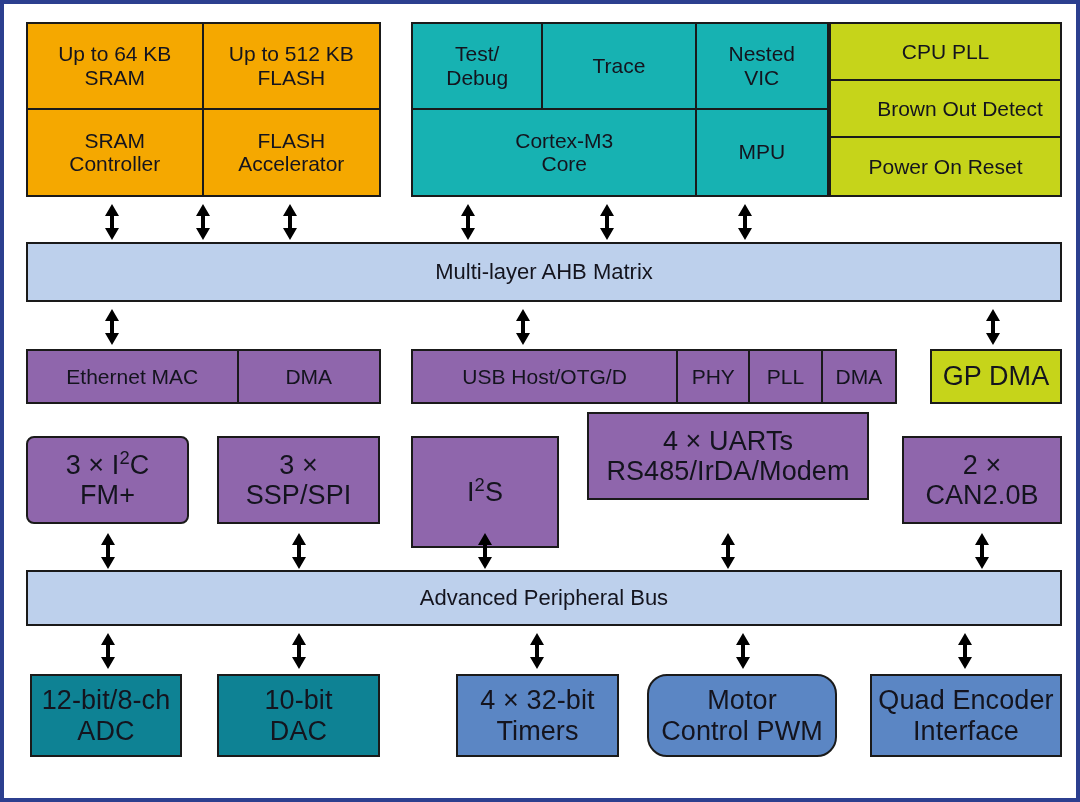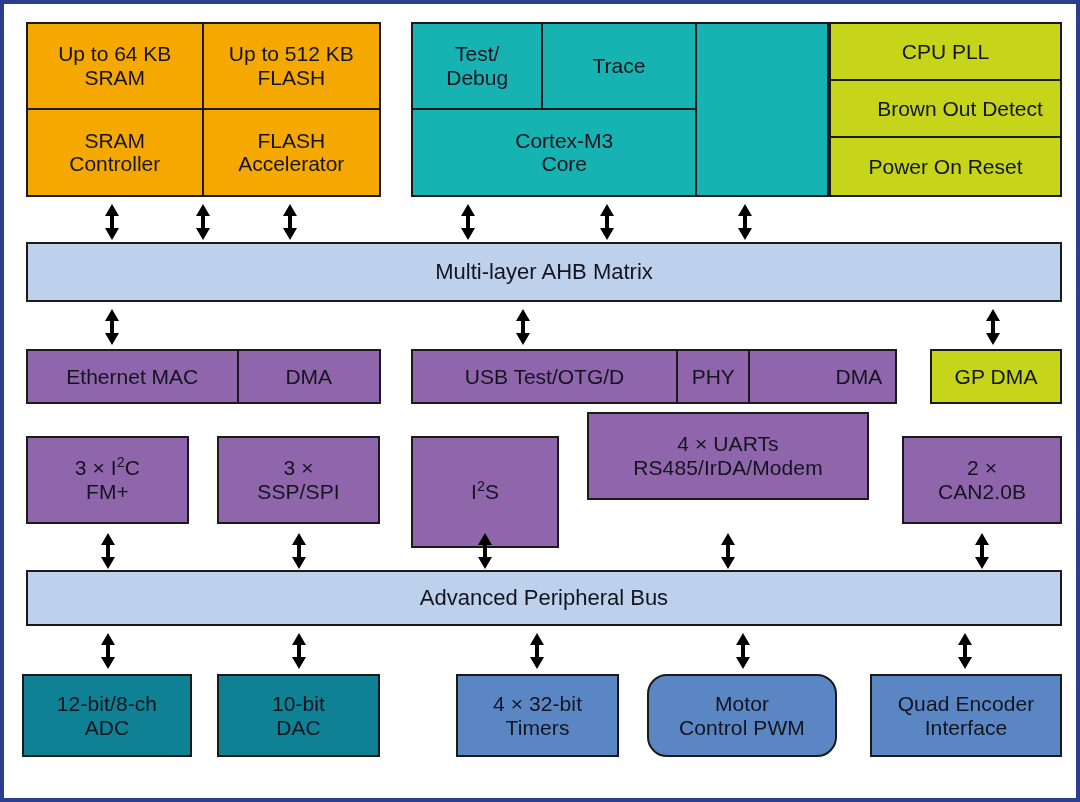--- a/index.html
+++ b/index.html
@@ -23,21 +23,21 @@
   }
   .blk{
     position:absolute;
     box-sizing:border-box;
     border:2px solid #1a1a1a;
     display:flex;
     align-items:center;
     justify-content:center;
     text-align:center;
     color:#14141e;
-    font-size:21px;
+    font-size:27px;
     line-height:1.12;
     letter-spacing:0.1px;
     white-space:pre-line;
     padding:12px 4px;
   }
   .grp{
     position:absolute;
     box-sizing:border-box;
     border:2px solid #1a1a1a;
   }
@@ -84,22 +84,25 @@
       <div class="sub bdr-r" style="left:0;top:50%;width:50%;height:50%;">SRAM
 Controller</div>
       <div class="sub" style="left:50%;top:50%;width:50%;height:50%;">FLASH
 Accelerator</div>
     </div>
 
     <div class="grp" style="left:407px;top:18px;width:418px;height:175px;background:#17b2b2;">
       <div class="sub bdr-r bdr-b" style="left:0;top:0;width:31.5%;height:50%;">Test/
 Debug</div>
       <div class="sub bdr-r bdr-b" style="left:31.5%;top:0;width:37%;height:50%;">Trace</div>
+      <div class="sub bdr-b" style="left:68.5%;top:0;width:31.5%;height:50%;">Nested
+VIC</div>
       <div class="sub bdr-r" style="left:0;top:50%;width:68.5%;height:50%;padding-left:24px;">Cortex-M3
 Core</div>
+      <div class="sub" style="left:68.5%;top:50%;width:31.5%;height:50%;">MPU</div>
     </div>
 
     <div class="grp" style="left:825px;top:18px;width:233px;height:175px;background:#c6d41a;">
       <div class="sub bdr-b" style="left:0;top:0;width:100%;height:33.34%;">CPU PLL</div>
       <div class="sub bdr-b" style="left:0;top:33.34%;width:100%;height:33.33%;padding-left:32px;">Brown Out Detect</div>
       <div class="sub" style="left:0;top:66.67%;width:100%;height:33.33%;">Power On Reset</div>
     </div>
 
     <div class="arrow" style="left:99px;top:198px;">
       <svg width="18" height="40" viewBox="0 0 18 40">
@@ -149,28 +152,29 @@
           <path d="M9 2 L16 14 L11 14 L11 26 L16 26 L9 38 L2 26 L7 26 L7 14 L2 14 Z" fill="#000"></path>
         </svg>
     </div>
 
     <div class="grp" style="left:22px;top:345px;width:355px;height:55px;background:#8f66ac;">
       <div class="sub bdr-r" style="left:0;top:0;width:60%;height:100%;">Ethernet MAC</div>
       <div class="sub" style="left:60%;top:0;width:40%;height:100%;">DMA</div>
     </div>
 
     <div class="grp" style="left:407px;top:345px;width:486px;height:55px;background:#8f66ac;">
-      <div class="sub bdr-r" style="left:0;top:0;width:55%;height:100%;">USB Test/OTG/D</div>
+      <div class="sub bdr-r" style="left:0;top:0;width:55%;height:100%;">USB Host/OTG/D</div>
       <div class="sub bdr-r" style="left:55%;top:0;width:15%;height:100%;">PHY</div>
+      <div class="sub bdr-r" style="left:70%;top:0;width:15%;height:100%;">PLL</div>
       <div class="sub" style="left:85%;top:0;width:15%;height:100%;">DMA</div>
     </div>
 
     <div class="blk" style="left:926px;top:345px;width:132px;height:55px;background:#c6d41a;">GP DMA</div>
 
-    <div class="blk" style="left:22px;top:432px;width:163px;height:88px;background:#8f66ac;">
+    <div class="blk" style="left:22px;top:432px;width:163px;height:88px;background:#8f66ac;border-radius:8px;">
       <span><span>3 × I</span><sup>2</sup><span>C</span><br><span>FM+</span></span>
     </div>
 
     <div class="blk" style="left:213px;top:432px;width:163px;height:88px;background:#8f66ac;">
       <span><span>3 ×</span><br><span>SSP/SPI</span></span>
     </div>
 
     <div class="blk" style="left:407px;top:432px;width:148px;height:112px;background:#8f66ac;">
       <span><span>I</span><sup>2</sup><span>S</span></span>
     </div>
@@ -230,21 +234,21 @@
       <svg width="18" height="40" viewBox="0 0 18 40">
           <path d="M9 2 L16 14 L11 14 L11 26 L16 26 L9 38 L2 26 L7 26 L7 14 L2 14 Z" fill="#000"></path>
         </svg>
     </div>
     <div class="arrow" style="left:952px;top:627px;">
       <svg width="18" height="40" viewBox="0 0 18 40">
           <path d="M9 2 L16 14 L11 14 L11 26 L16 26 L9 38 L2 26 L7 26 L7 14 L2 14 Z" fill="#000"></path>
         </svg>
     </div>
 
-    <div class="blk" style="left:18px;top:670px;width:170px;height:83px;background:#0e8294;">12-bit/8-ch
+    <div class="blk" style="left:26px;top:670px;width:152px;height:83px;background:#0e8294;">12-bit/8-ch
 ADC</div>
     <div class="blk" style="left:213px;top:670px;width:163px;height:83px;background:#0e8294;">10-bit
 DAC</div>
     <div class="blk" style="left:452px;top:670px;width:163px;height:83px;background:#5b86c4;">4 × 32-bit
 Timers</div>
     <div class="blk" style="left:643px;top:670px;width:190px;height:83px;background:#5b86c4;border-radius:20px;">Motor
 Control PWM</div>
     <div class="blk" style="left:866px;top:670px;width:192px;height:83px;background:#5b86c4;">Quad Encoder
 Interface</div>
 

